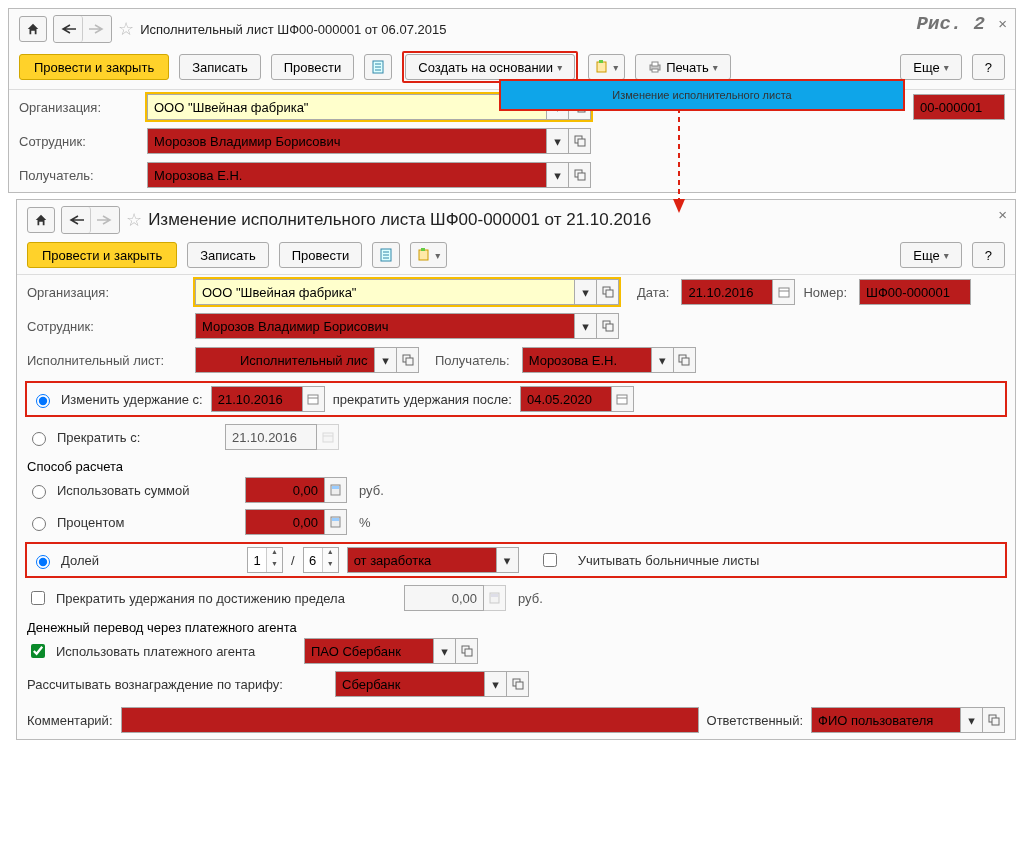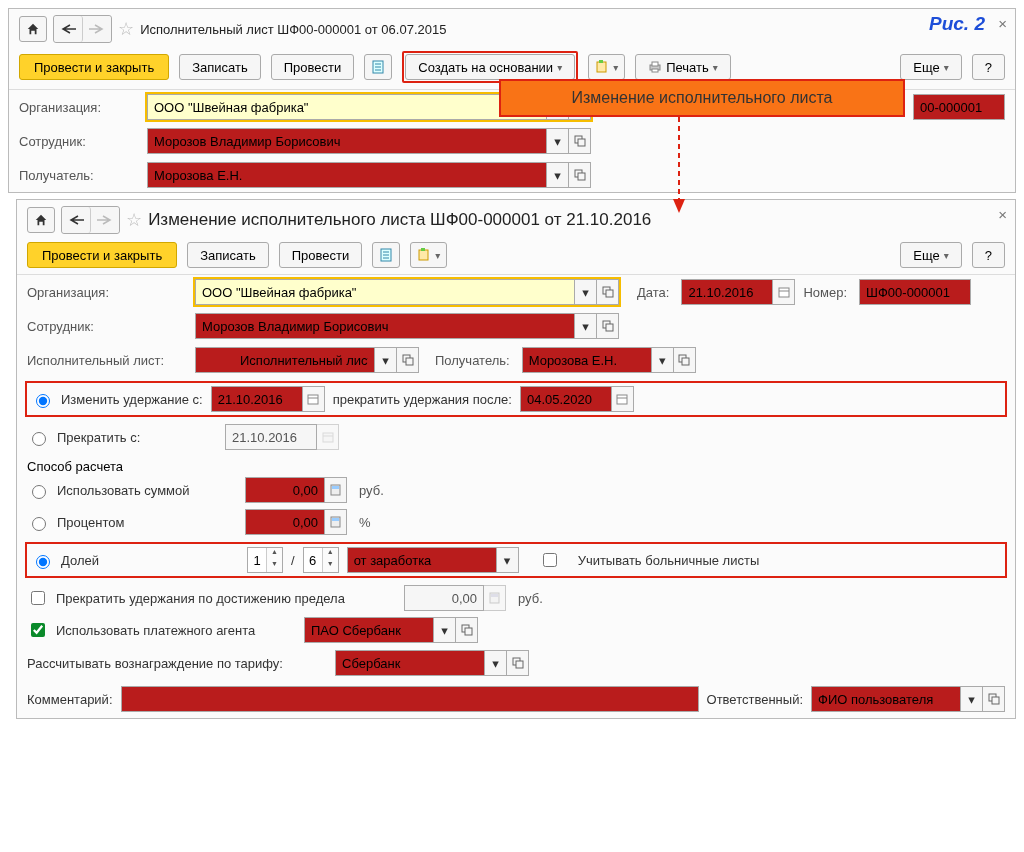--- a/index.html
+++ b/index.html
@@ -25,21 +25,21 @@
   background: #f6f6f6; border: 1px solid #aaa; border-radius: 3px;
   padding: 0 6px; cursor: pointer; font-size: 13px;
 }
 .tb-btn { padding: 0 12px; min-width: auto; }
 .tb-primary {
   background: #ffd22a; border-color: #d1a700; padding: 0 14px; font-weight: normal;
 }
 .title { font-size: 13px; color: #222; }
 .title2 { font-size: 17px; color:#222; }
 .close-x { position:absolute; right:8px; top:6px; color:#777; cursor:pointer; font-size:15px; }
-.fig-label { position:absolute; right:30px; top:4px; font-size:19px; font-weight:bold; color:#1d4ed8; font-style:italic;}
+.fig-label { position:absolute; right:30px; top:4px; font-size:19px; font-weight:bold; color:#737373; font-style:italic;font-family:Liberation Mono, monospace;}
 .toolbar {
   display:flex; align-items:center; gap:10px;
   padding: 6px 10px; border-bottom: 1px solid #ddd;
   position: relative;
 }
 .toolbar .spacer { flex:1; }
 .red-box { border: 2px solid #d21; padding:1px; display:inline-flex; border-radius:2px; }
 .form-row { display:flex; align-items:center; gap:8px; padding: 4px 10px; }
 .label { width: 120px; color:#555; }
 .label-inline { color:#555; margin-right:4px; }
@@ -50,22 +50,22 @@
 .field-ro { background:#f6f6f6; }
 .combo-btn {
   border:1px solid #aaa; border-left:none; width:22px; background:#f6f6f6;
   display:flex; align-items:center; justify-content:center; cursor:pointer;
 }
 .combo-btn svg, .sq-ic svg { display:block; }
 .hl-yellow { outline: 2px solid #f6bd00; }
 .hl-light { background: #ffffcc; }
 .dropdown-panel {
   position:absolute; top:34px; left:490px; right:110px;
-  background:#f97316; border:2px solid #d21; padding:8px 10px; text-align:center;
-  color:#333; font-size:16px; z-index:10;
+  background:#0ea5e9; border:2px solid #d21; padding:8px 10px; text-align:center;
+  color:#333; font-size:11px; z-index:10;
 }
 .section-title { color: #000000; font-size:13px; padding:6px 10px 0 10px; }
 .radio-row { display:flex; align-items:center; gap:8px; padding:3px 10px; }
 .radio { width:14px; height:14px; }
 .checkbox { width:14px; height:14px; }
 .w-540 { width:400px; } .w-380 { width:380px; } .w-170 { width:150px; } .w-95 { width:92px; } .w-200 { width:180px;padding-left:44px; } .w-140 { width:130px; }
 .w-115{width:112px;}
 .numfield { text-align:right; width:80px; }
 .units { color:#555; margin-left:4px; }
 .stepper { width:36px; border:1px solid #aaa; height:26px; display:flex; }
@@ -418,20 +418,21 @@
       <span class="sq-ic" style="opacity:.6">
           <svg width="11" height="12">
             <rect x="1" y="1" width="9" height="10" fill="#eee" stroke="#aaa"></rect>
             <rect x="2" y="2" width="7" height="3" fill="#ccd"></rect>
           </svg>
         </span>
     </span>
     <span class="units">руб.</span>
   </div>
 
+  <div class="section-title">Денежный перевод через платежного агента</div>
 
   <div class="radio-row">
     <input type="checkbox" class="checkbox" checked="" style="accent-color: rgb(10, 138, 42);">
     <span style="width:240px">Использовать платежного агента</span>
     <span class="input-combo">
       <input class="field w-140" value="ПАО Сбербанк" style="">
       <span class="combo-btn">▾</span>
       <span class="sq-ic">
           <svg width="12" height="12">
             <rect x="1" y="1" width="7" height="7" fill="none" stroke="#666"></rect>

